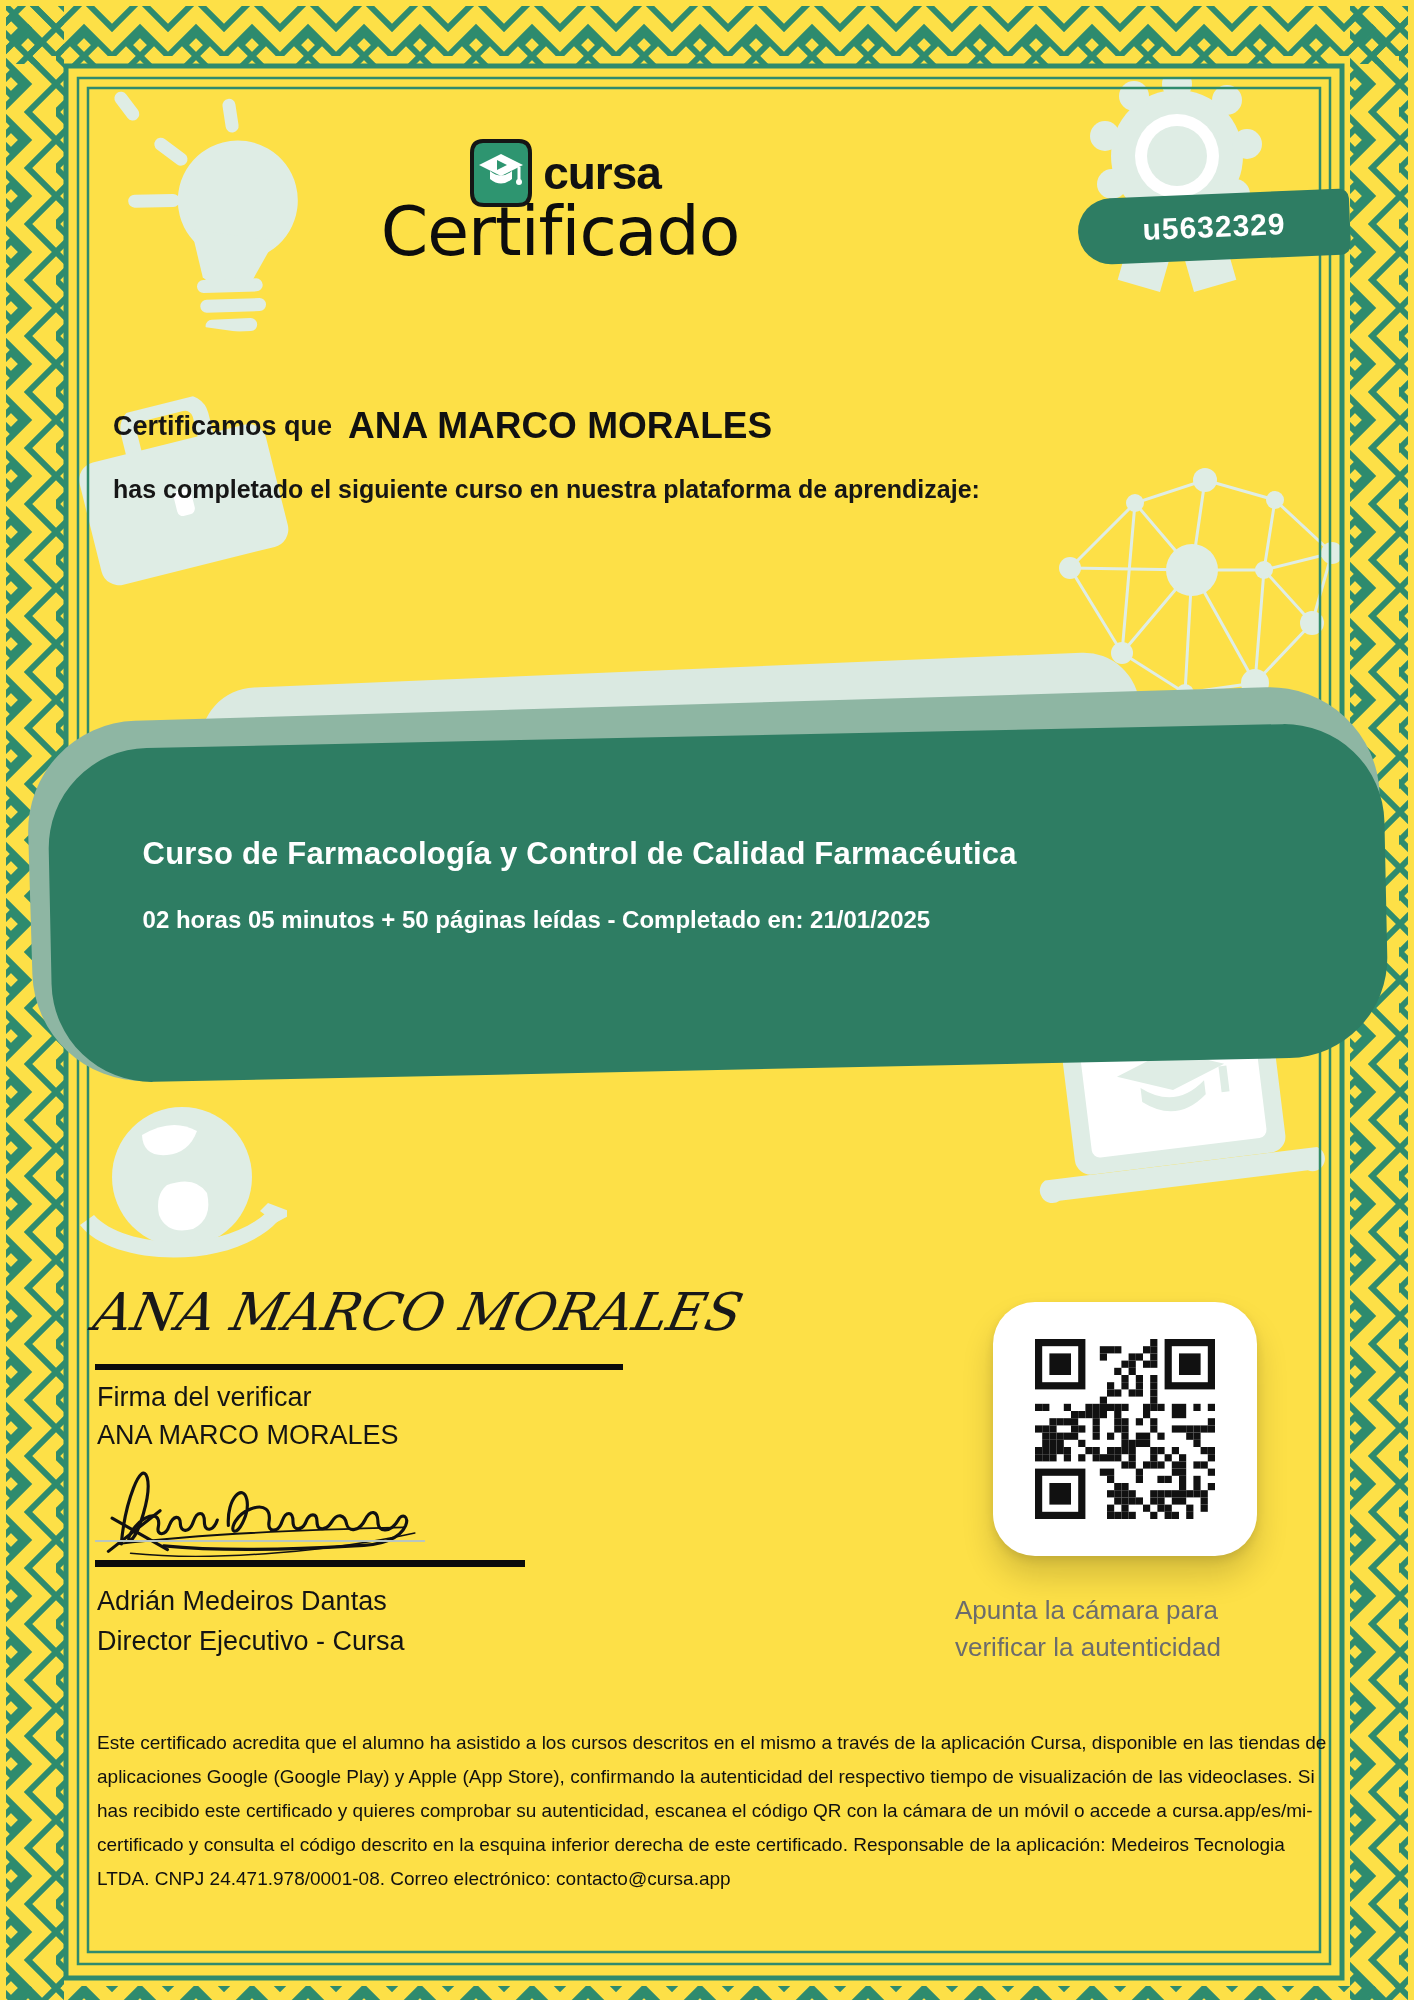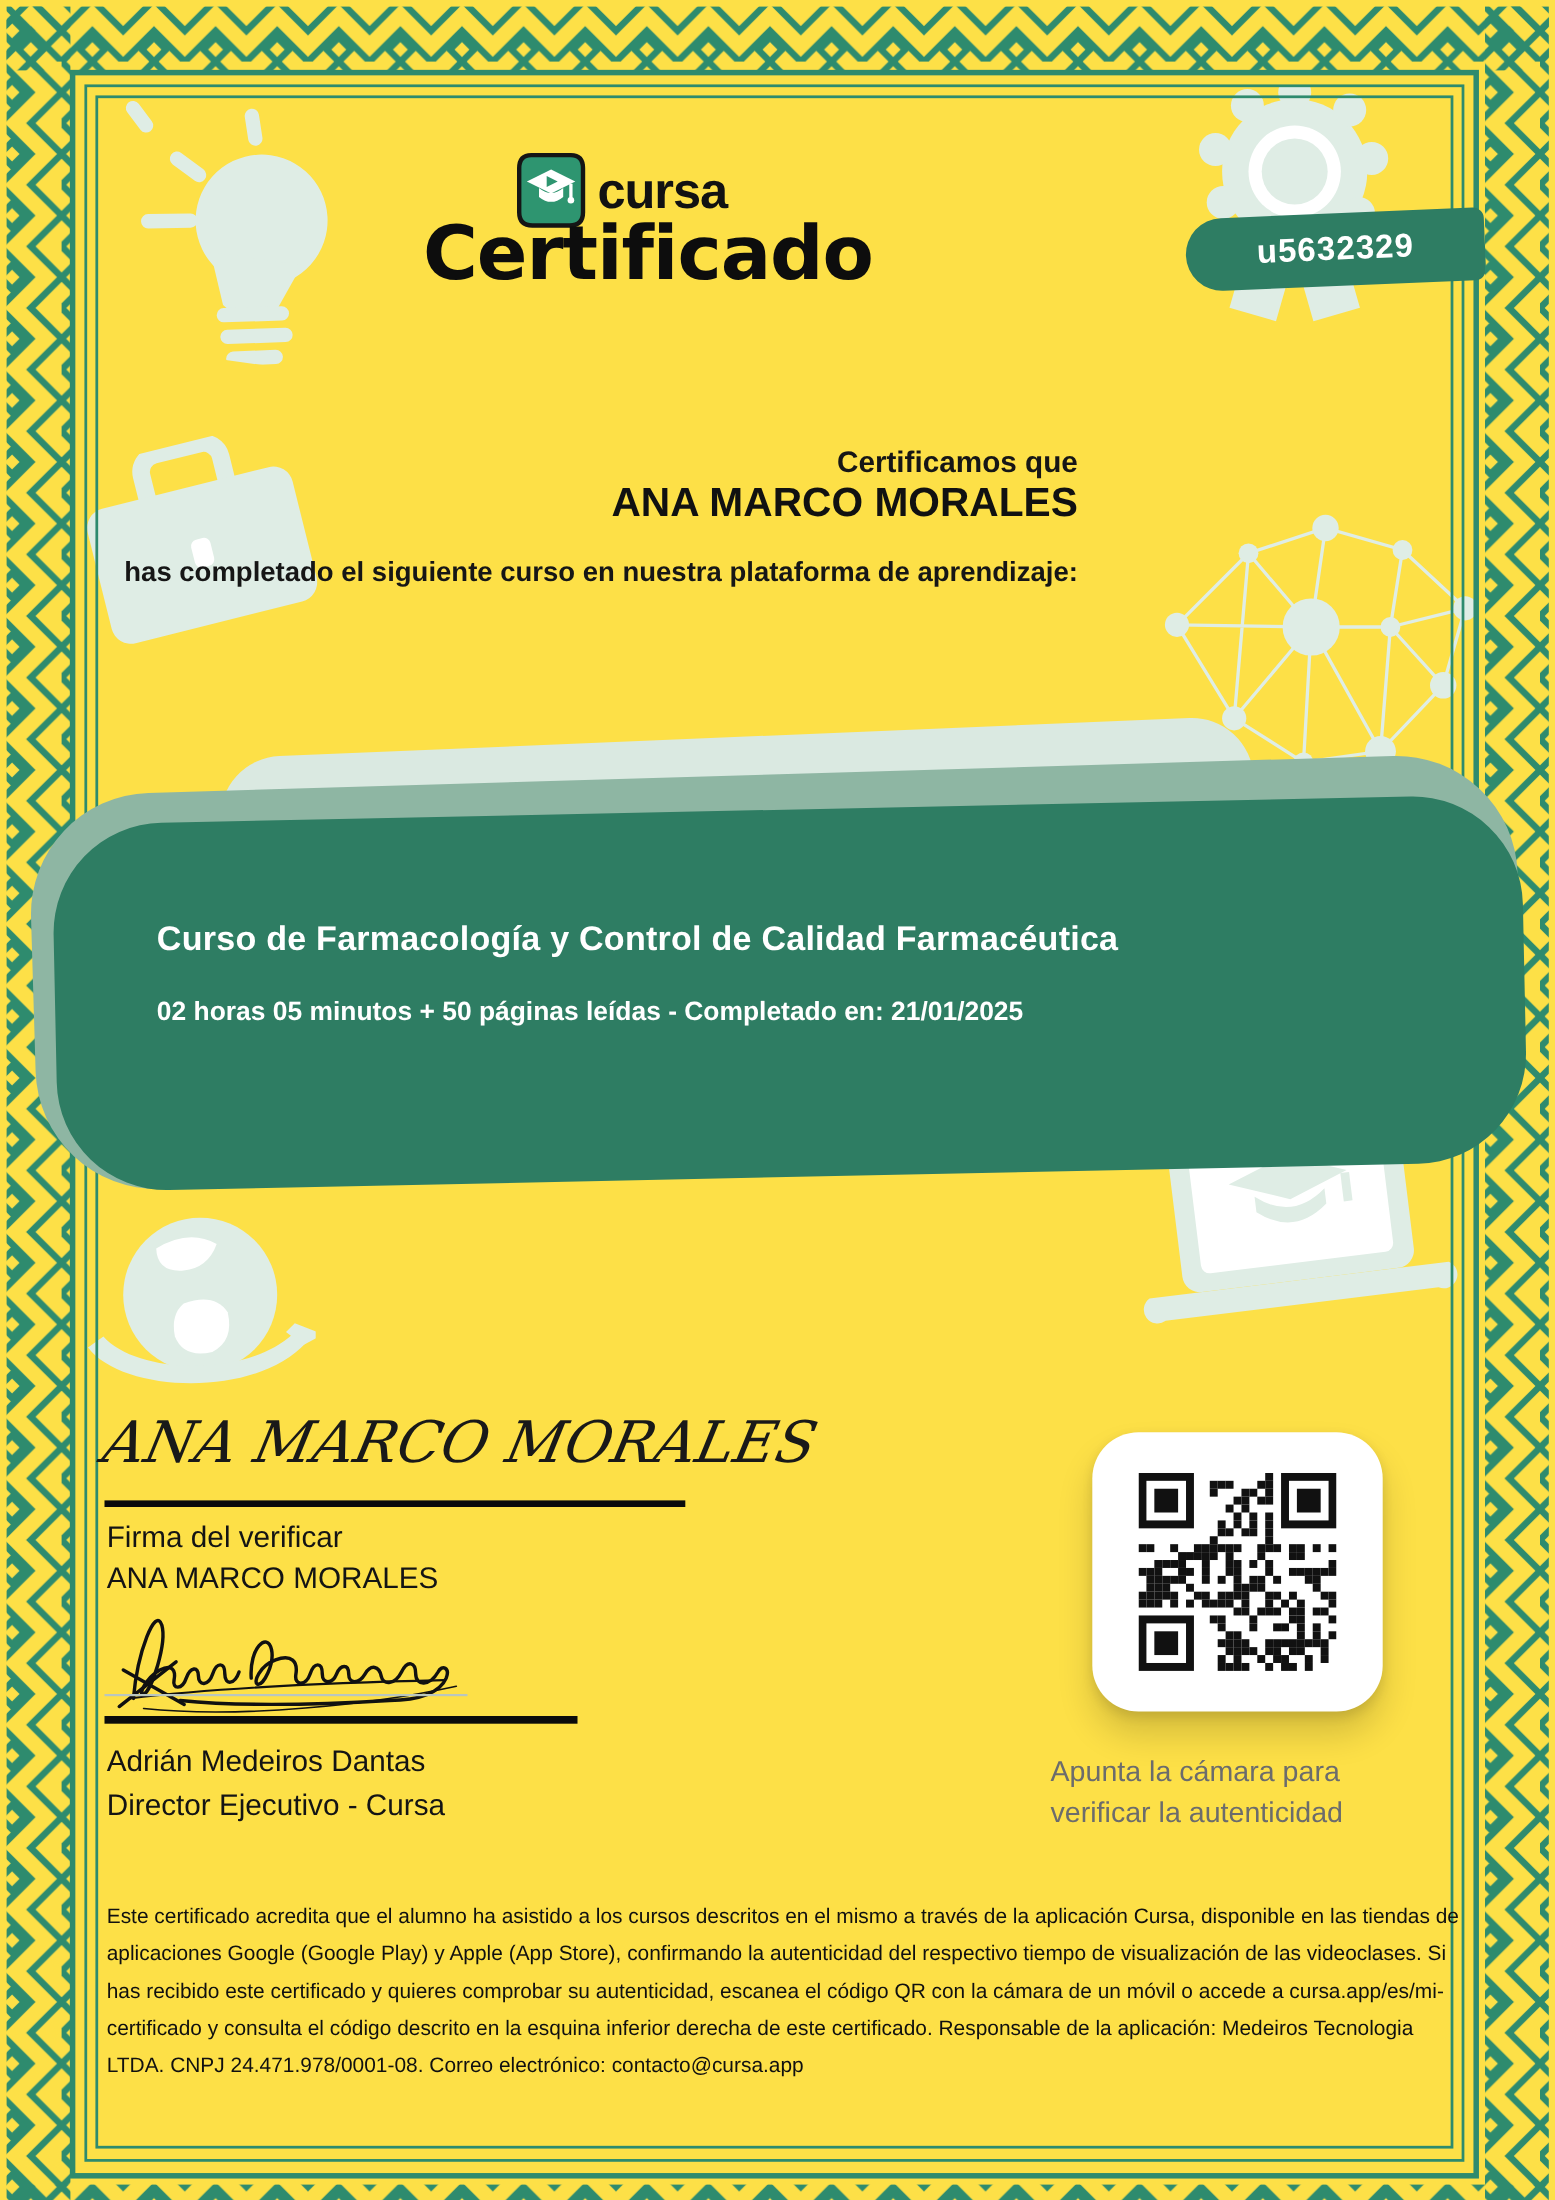--- a/index.html
+++ b/index.html
@@ -10,30 +10,30 @@
   .watermarks{position:absolute;inset:0;z-index:0;pointer-events:none;}
   .frame-lines{position:absolute;inset:0;z-index:1;pointer-events:none;}
   .content{position:absolute;inset:0;z-index:2;}
   .pattern-bands{position:absolute;inset:0;z-index:3;pointer-events:none;}
   .banner-layer{position:absolute;inset:0;z-index:4;pointer-events:none;}
 
   
   .logo-row{position:absolute;left:0;top:138px;width:1130px;display:flex;justify-content:center;align-items:center;gap:10px;}
   .wordmark{font-size:46px;font-weight:700;color:#121212;letter-spacing:-1px;}
   .cert-title{position:absolute;left:0;top:192px;width:1120px;text-align:center;
-              font-family:"DejaVu Sans",sans-serif;font-weight:700;font-size:68px;
-              letter-spacing:-1px;color:#0d0d0d;margin-left:29px;}
+              font-family:"DejaVu Sans",sans-serif;font-weight:400;font-size:68px;
+              letter-spacing:-1px;color:#0d0d0d;}
   .code-badge{position:absolute;left:1078px;top:194px;width:272px;height:66px;background:#2E7D63;
               border-radius:34px 10px 10px 34px;transform:rotate(-2.4deg);
               display:flex;align-items:center;justify-content:center;}
   .code-badge span{color:#fff;font-size:30px;font-weight:700;letter-spacing:1px;}
 
   
   .intro{position:absolute;left:113px;top:405px;}
-  .intro-row1{display:flex;align-items:flex-end;flex-direction:column;}
+  .intro-row1{display:flex;align-items:center;}
   .intro-prefix{font-size:27px;font-weight:700;color:#161616;}
   .intro-name{font-size:37px;font-weight:700;color:#111;margin-left:16px;letter-spacing:0;}
   .intro-line2{font-size:25px;font-weight:700;color:#161616;margin-top:28px;}
 
   
   .banner-wash{position:absolute;left:200px;top:670px;width:940px;height:112px;border-radius:56px;
                background:#DAE9E1;transform:rotate(-2.4deg);}
   .banner-sage{position:absolute;left:30px;top:704px;width:1352px;height:360px;border-radius:110px;
                background:#8EB6A3;transform:rotate(-1.7deg);}
   .banner-dark{position:absolute;left:50px;top:736px;width:1336px;height:334px;border-radius:100px;

